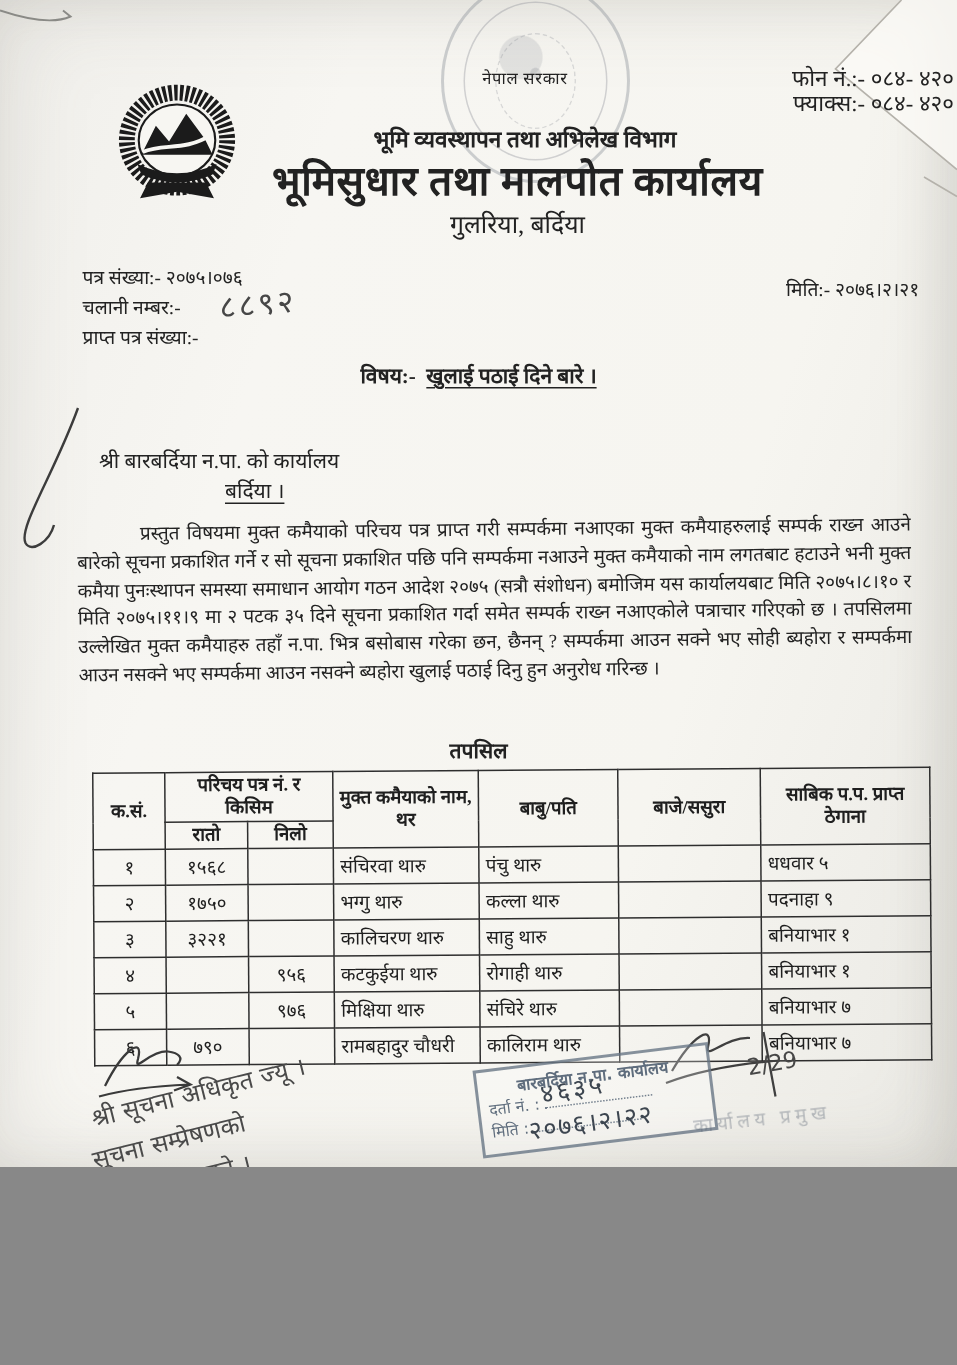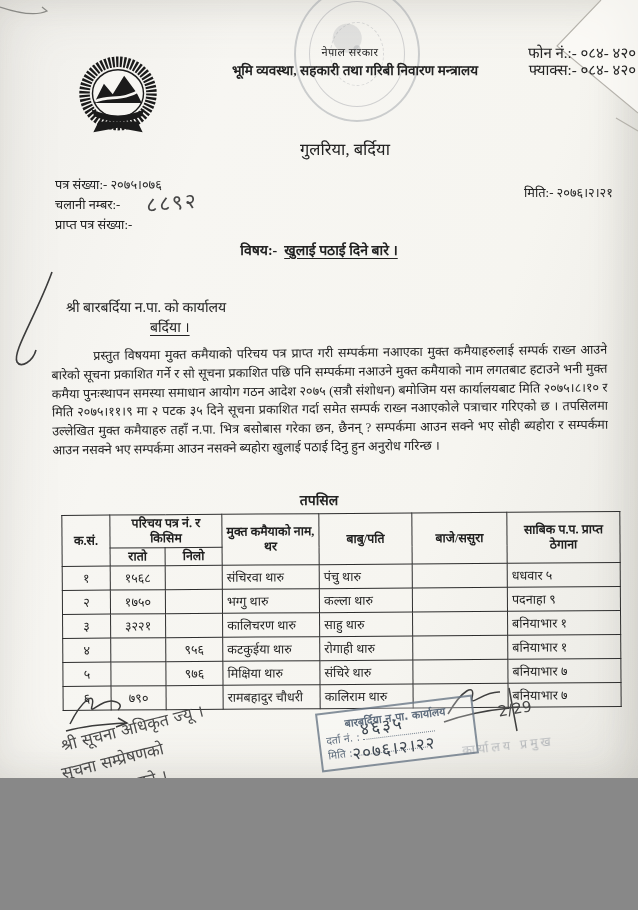--- a/index.html
+++ b/index.html
@@ -93,21 +93,22 @@
     <ellipse cx="50" cy="42" rx="29" ry="27" fill="#f7f6f2" stroke="#1b1b1b" stroke-width="1.6"></ellipse>
     <path d="M23 53 L34 31 L44 43 L57 22 L71 41 L77 53 Z" fill="#1b1b1b"></path>
     <path d="M24 51 C40 44,55 51,76 38" stroke="#f7f6f2" stroke-width="3" fill="none"></path>
     <path d="M20 60 Q50 74 80 60 L77 68 Q50 80 23 68 Z" fill="#1b1b1b"></path>
     <path d="M28 74 L72 74 L78 86 L50 81 L22 86 Z" fill="#1b1b1b"></path>
   </svg>
 
   <div class="abs roundstamp"></div>
 
   <div class="abs ctr govt printed">नेपाल सरकार</div>
-  <div class="abs ctr ministry printed">भूमि व्यवस्था, सहकारी तथा गरिबी निवारण मन्त्रालय</div>
+  <div class="abs ctr dept printed">भूमि व्यवस्थापन तथा अभिलेख विभाग</div>
+  <div class="abs ctr office printed">भूमिसुधार तथा मालपोत कार्यालय</div>
   <div class="abs ctr loc printed">गुलरिया, बर्दिया</div>
   <div class="abs phones printed">
     <div>फोन नं.:- ०८४- ४२०</div>
     <div>फ्याक्स:- ०८४- ४२०</div>
   </div>
 
   <div class="abs meta-left printed">
     <div>
       <span>पत्र संख्या:-</span>
       <span>२०७५।०७६</span>

